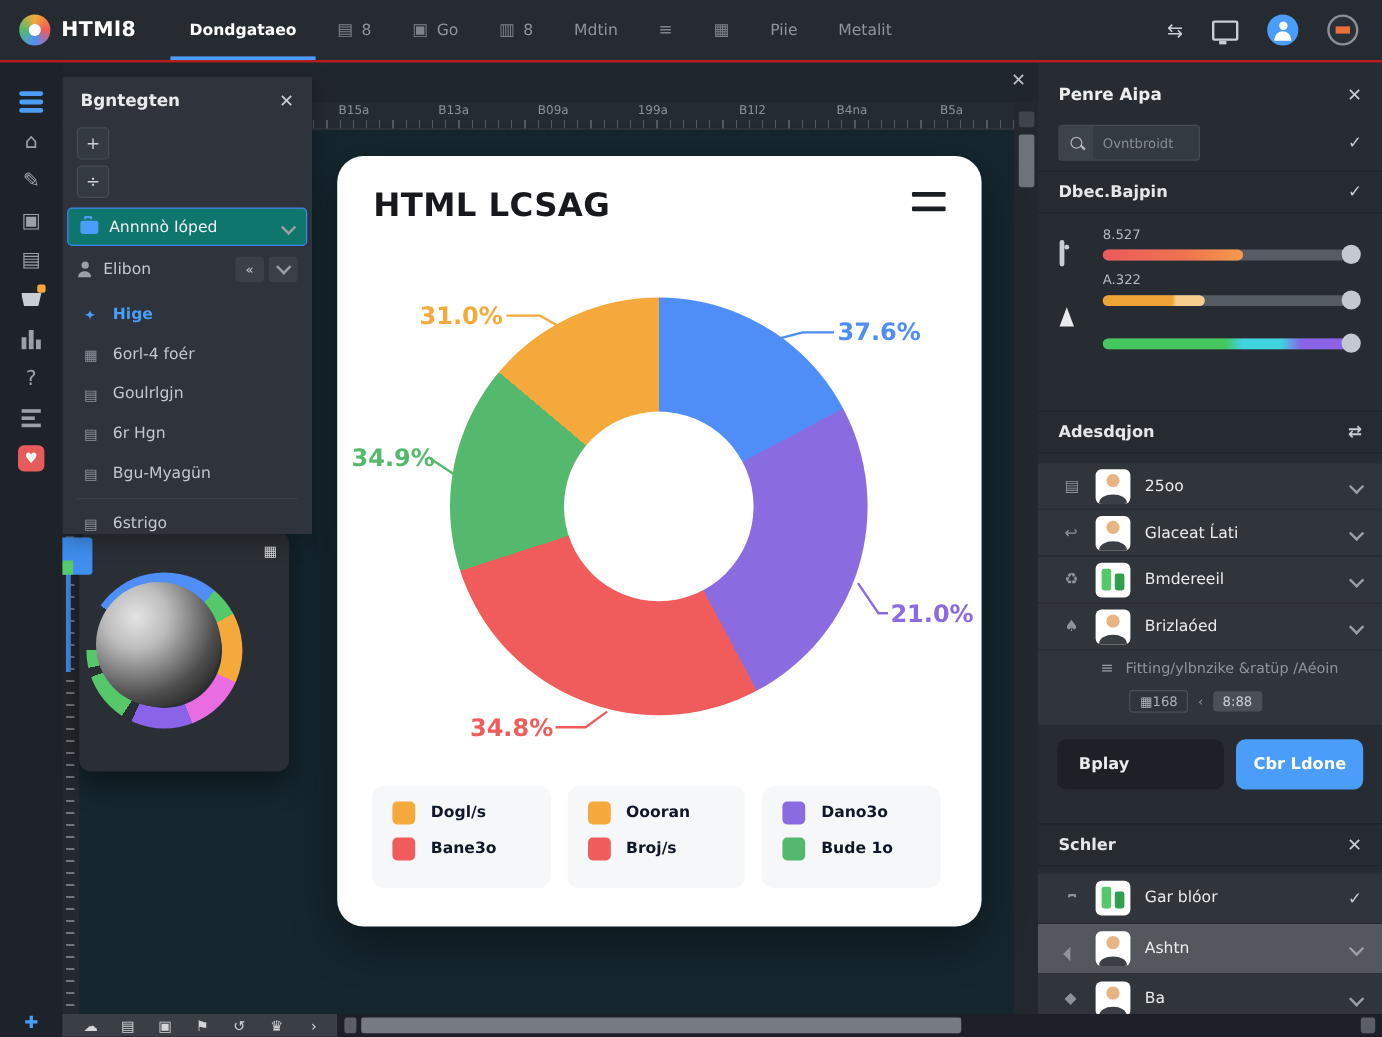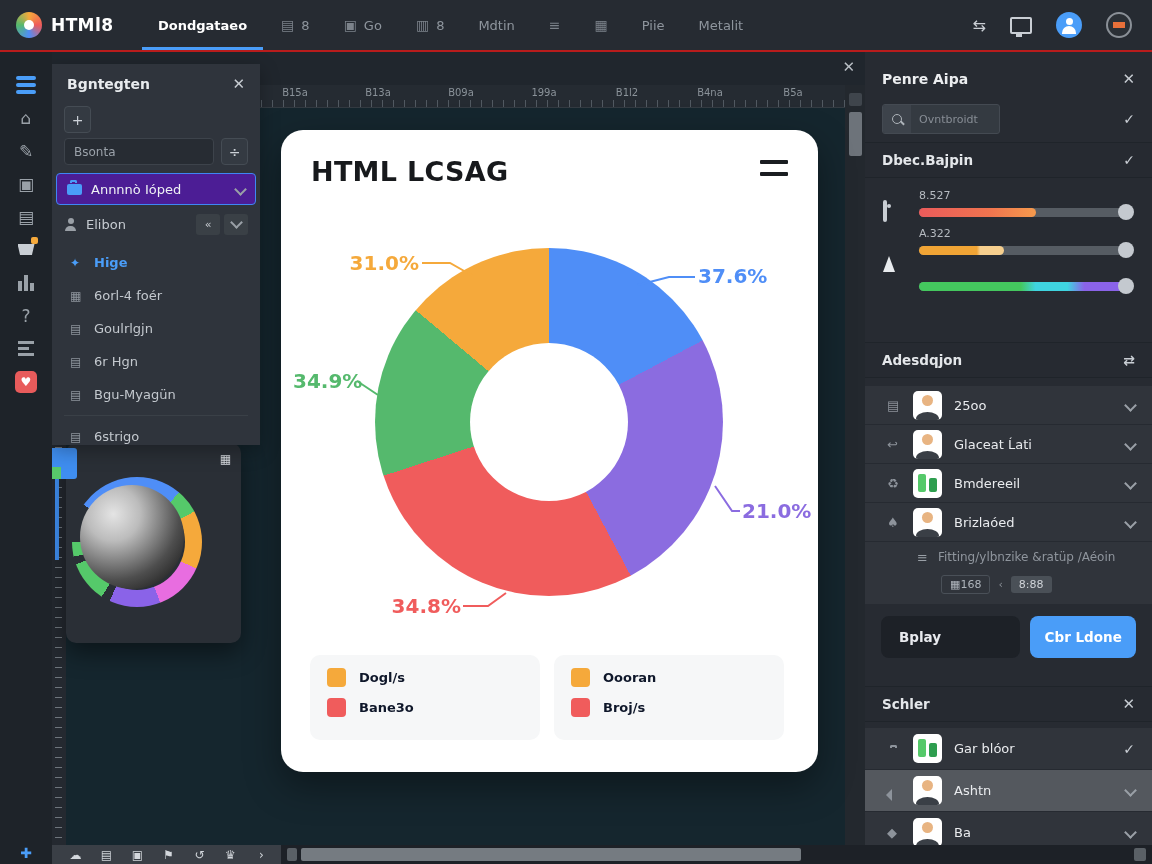--- a/index.html
+++ b/index.html
@@ -61,21 +61,21 @@
   .legend-row{display:flex;align-items:center;gap:13px}
   .legend-sq{width:19px;height:19px;border-radius:4px}
   .legend-label{font-size:13px;color:#0f172a;font-weight:700}
   
   .left-panel{position:absolute;left:52px;top:64px;width:208px;height:381px;background:#2f343c;z-index:30;box-shadow:0 6px 18px rgba(0,0,0,.3)}
   .lp-header{display:flex;justify-content:space-between;align-items:center;padding:11px 15px 8px;color:#e8ebee;font-size:14px;font-weight:bold}
   .x-btn{color:#c7ccd2;font-size:15px;font-weight:normal}
   .lp-input{margin:5px 12px 0;display:flex;gap:7px}
   .lp-field{flex:1;height:27px;background:#272c33;border:1px solid #3d434b;border-radius:4px;color:#9aa1a9;font-size:12px;display:flex;align-items:center;padding:0 9px;box-sizing:border-box}
   .lp-btn{width:27px;height:27px;background:#343a42;border:1px solid #454c54;border-radius:4px;color:#cdd2d8;display:flex;align-items:center;justify-content:center;font-size:14px;box-sizing:border-box}
-  .lp-selected{margin:8px 4px 0;border:1px solid #3f86f4;border-radius:4px;background:#4c1d95;height:30px;display:flex;align-items:center;padding:0 10px;gap:9px;color:#eef1f4;font-size:13px}
+  .lp-selected{margin:8px 4px 0;border:1px solid #3f86f4;border-radius:4px;background:#0f766e;height:30px;display:flex;align-items:center;padding:0 10px;gap:9px;color:#eef1f4;font-size:13px}
   .briefcase{width:15px;height:11px;background:currentColor;border-radius:2px;position:relative}
   .briefcase::before{content:"";position:absolute;top:-4px;left:3px;width:7px;height:3px;border:2px solid;border-bottom:none;border-radius:2px 2px 0 0;box-sizing:border-box;color:inherit}
   .c-blue{color:#4a9df8}.c-gray{color:#8d939b}
   .chev{width:7px;height:7px;border-right:2px solid #9aa0a7;border-bottom:2px solid #9aa0a7;transform:rotate(45deg);margin-left:auto}
   .lp-person{height:32px;display:flex;align-items:center;padding:0 12px;gap:9px;color:#c6cbd1;font-size:13px;margin-top:3px}
   .person{width:13px;height:13px;position:relative}
   .person::before{content:"";position:absolute;top:0;left:4px;width:6px;height:6px;border-radius:50%;background:#9aa0a7}
   .person::after{content:"";position:absolute;bottom:0;left:1px;width:11px;height:5px;border-radius:5px 5px 0 0;background:#9aa0a7}
   .mini-btn{width:24px;height:21px;background:#3a4046;border-radius:3px;color:#c9ced4;font-size:11px;display:flex;align-items:center;justify-content:center}
   .lp-items{margin-top:6px}
@@ -294,39 +294,48 @@
         <div class="legend-box">
           <div class="legend-row">
             <span class="legend-sq" style="background: rgb(245, 169, 59);"></span>
             <span class="legend-label">Oooran</span>
           </div>
           <div class="legend-row">
             <span class="legend-sq" style="background: rgb(240, 92, 92);"></span>
             <span class="legend-label">Broj/s</span>
           </div>
         </div>
+        <div class="legend-box">
+          <div class="legend-row">
+            <span class="legend-sq" style="background: rgb(139, 108, 224);"></span>
+            <span class="legend-label">Dano3o</span>
+          </div>
+          <div class="legend-row">
+            <span class="legend-sq" style="background: rgb(85, 185, 109);"></span>
+            <span class="legend-label">Bude 1o</span>
+          </div>
+        </div>
       </div>
   <span class="seg-label" style="left: 417px; top: 134px; width: 80px; text-align: left; color: rgb(79, 142, 247);">37.6%</span>
       <span class="seg-label" style="left: 461px; top: 369px; width: 70px; text-align: left; color: rgb(139, 108, 224);">21.0%</span>
       <span class="seg-label" style="left: 100px; top: 464px; width: 80px; text-align: right; color: rgb(240, 92, 92);">34.8%</span>
       <span class="seg-label" style="left: 12px; top: 239px; width: 60px; text-align: left; color: rgb(85, 185, 109);">34.9%</span>
       <span class="seg-label" style="left: 58px; top: 121px; width: 80px; text-align: right; color: rgb(245, 169, 59);">31.0%</span>
     </div>
 </div>
 
 <aside class="left-panel">
   <div class="lp-header">
     <span>Bgntegten</span>
     <span class="x-btn">✕</span>
   </div>
   <div class="lp-input">
     <span class="lp-btn">+</span>
   </div>
   <div class="lp-input">
-    <span class="lp-field">Bsonta</span>
     <span class="lp-btn">÷</span>
   </div>
   <div class="lp-selected">
     <span class="briefcase c-blue"></span>
     <span>Annnnò Ióped</span>
     <span class="chev"></span>
   </div>
   <div class="lp-person">
     <span class="person"></span>
     <span>Elibon</span>

